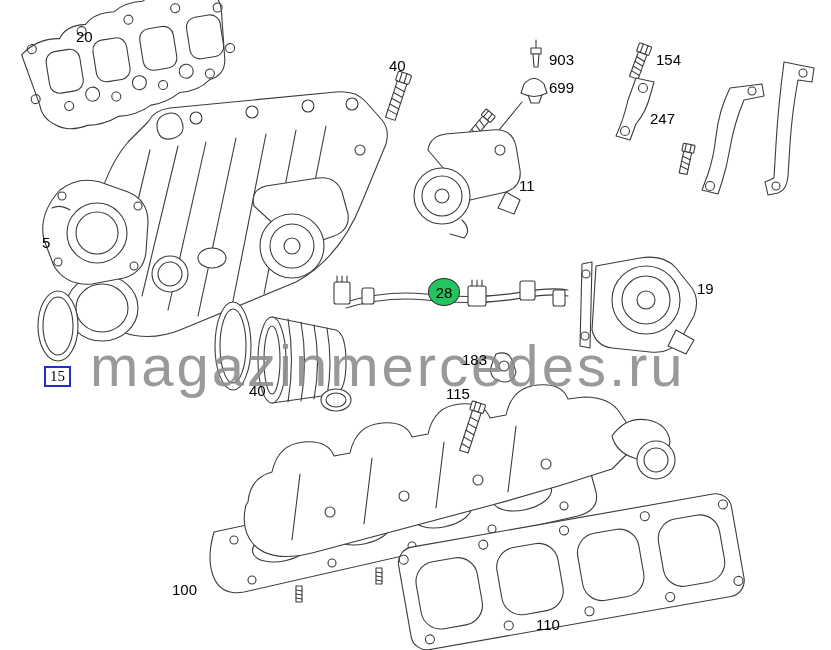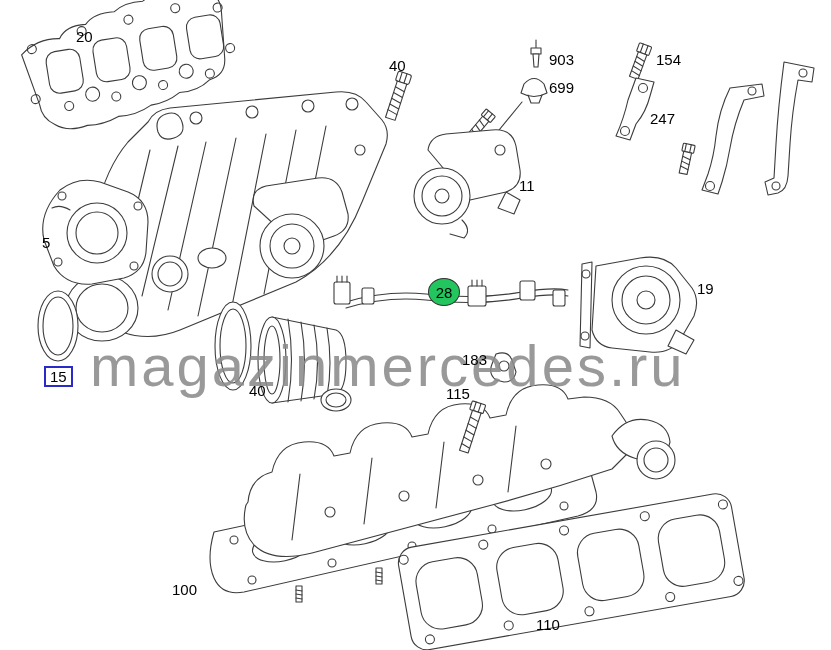--- a/index.html
+++ b/index.html
@@ -268,19 +268,19 @@
   <div class="part-label" style="left:76px;top:28px">20</div>
   <div class="part-label" style="left:389px;top:57px">40</div>
   <div class="part-label" style="left:549px;top:51px">903</div>
   <div class="part-label" style="left:549px;top:79px">699</div>
   <div class="part-label" style="left:656px;top:51px">154</div>
   <div class="part-label" style="left:650px;top:110px">247</div>
   <div class="part-label" style="left:42px;top:234px">5</div>
   <div class="part-label" style="left:519px;top:177px">11</div>
   <div class="part-label label-28" style="left:428px;top:278px">28</div>
   <div class="part-label" style="left:697px;top:280px">19</div>
-  <div class="part-label label-15" style="left: 44px; top: 366px; border-color: rgb(42, 42, 200);">15</div>
+  <div class="part-label label-15" style="left: 44px; top: 366px; border-color: rgb(42, 42, 200); font-family: Liberation Serif, serif;">15</div>
   <div class="part-label" style="left:249px;top:382px">40</div>
   <div class="part-label" style="left:462px;top:351px">183</div>
   <div class="part-label" style="left:446px;top:385px">115</div>
   <div class="part-label" style="left:172px;top:581px">100</div>
   <div class="part-label" style="left:536px;top:616px">110</div>
 </div>
 
 </body></html>

